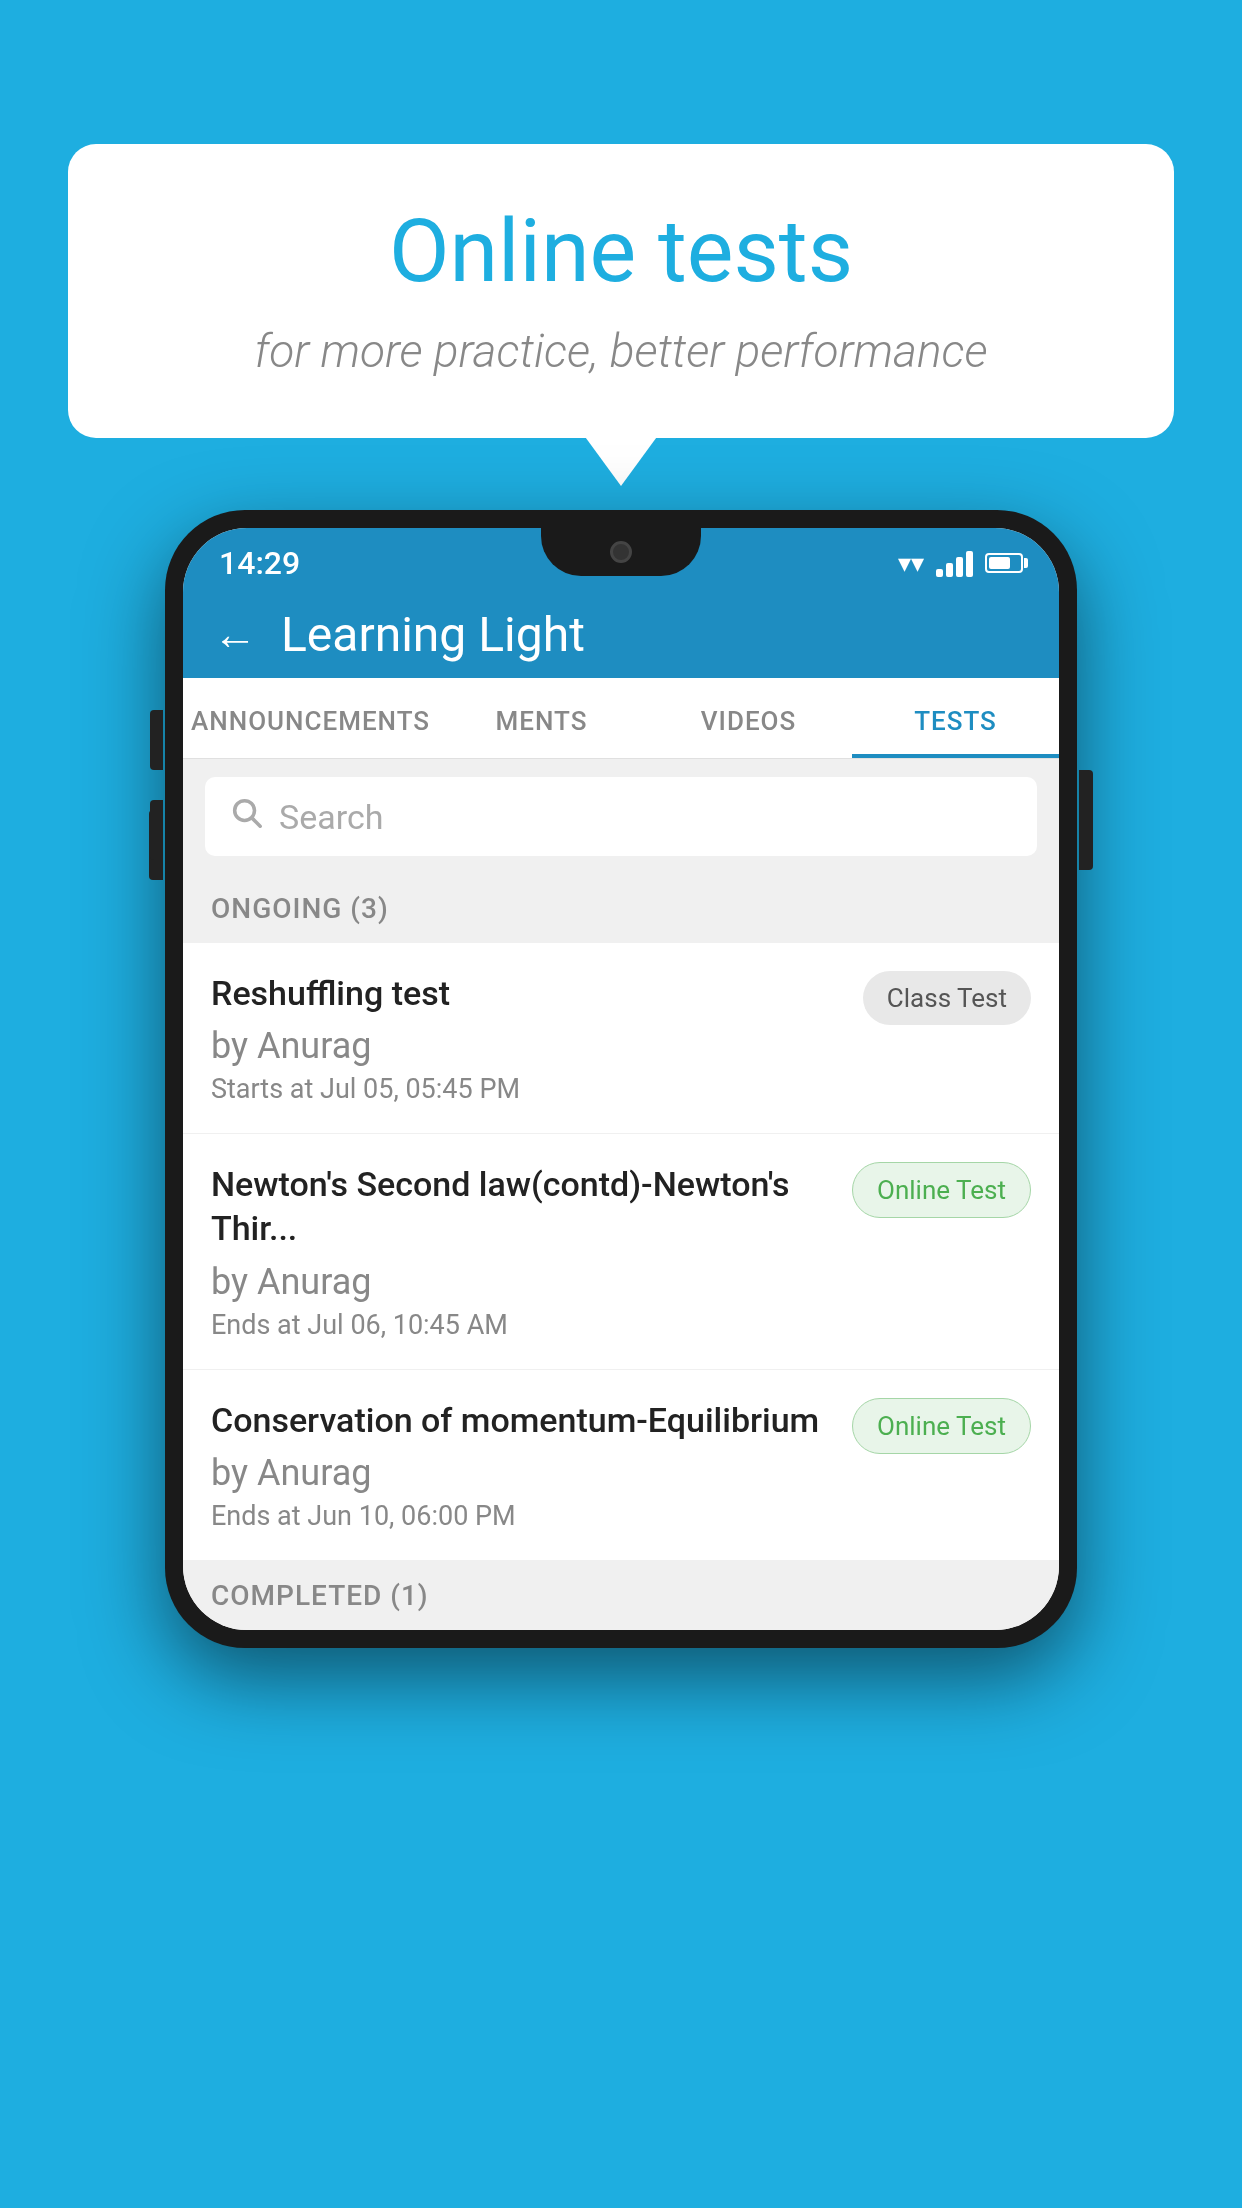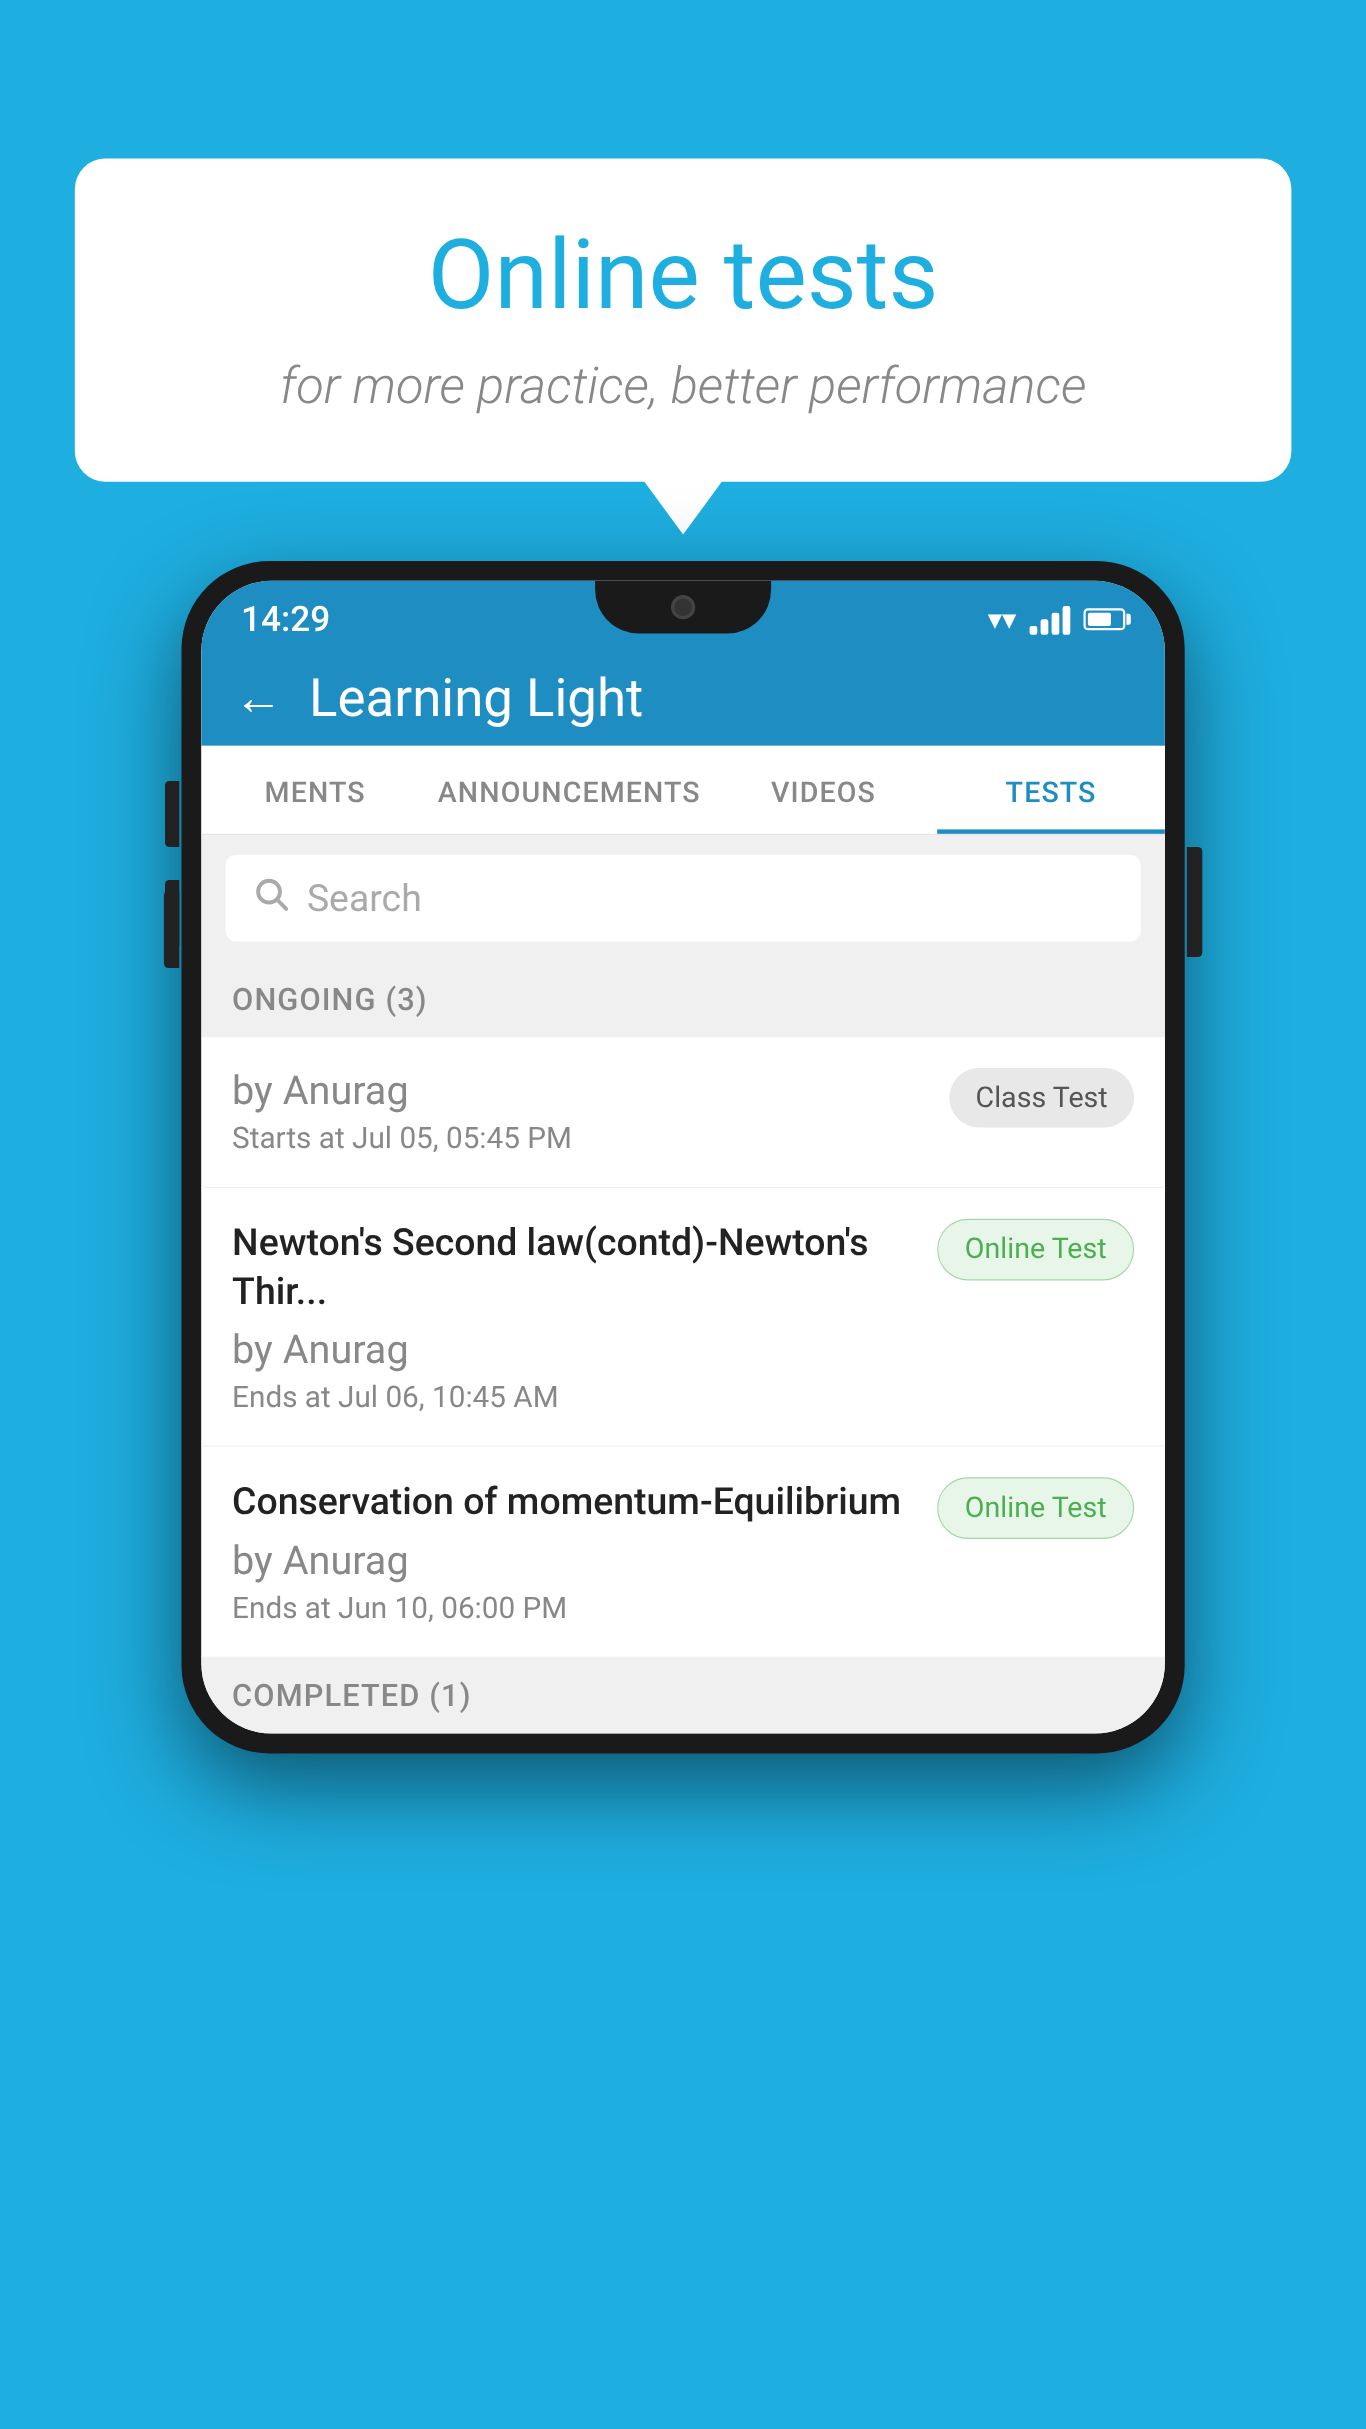--- a/index.html
+++ b/index.html
@@ -396,24 +396,24 @@
         </div>
       </div>
 
       <div class="app-header">
         <span class="back-arrow">←</span>
         <span class="app-title">Learning Light</span>
       </div>
 
       <div class="tabs-bar">
         <div class="tab-item">
+          <span>ANNOUNCEMENTS</span>
+        </div>
+        <div class="tab-item">
           <span>MENTS</span>
-        </div>
-        <div class="tab-item">
-          <span>ANNOUNCEMENTS</span>
         </div>
         <div class="tab-item">
           <span>VIDEOS</span>
         </div>
         <div class="tab-item active">
           <span>TESTS</span>
         </div>
       </div>
 
       <div class="search-container">
@@ -429,20 +429,21 @@
       </div>
 
       <div class="section-header">
         <span class="section-label">ONGOING (3)</span>
       </div>
 
       <div class="tests-list">
 
         <div class="test-item">
           <div class="test-info">
+            <div class="test-title">Reshuffling test</div>
             <div class="test-by">by Anurag</div>
             <div class="test-time">Starts at  Jul 05, 05:45 PM</div>
           </div>
           <span class="test-badge badge-class">Class Test</span>
         </div>
 
         <div class="test-item">
           <div class="test-info">
             <div class="test-title">Newton's Second law(contd)-Newton's Thir...</div>
             <div class="test-by">by Anurag</div>

